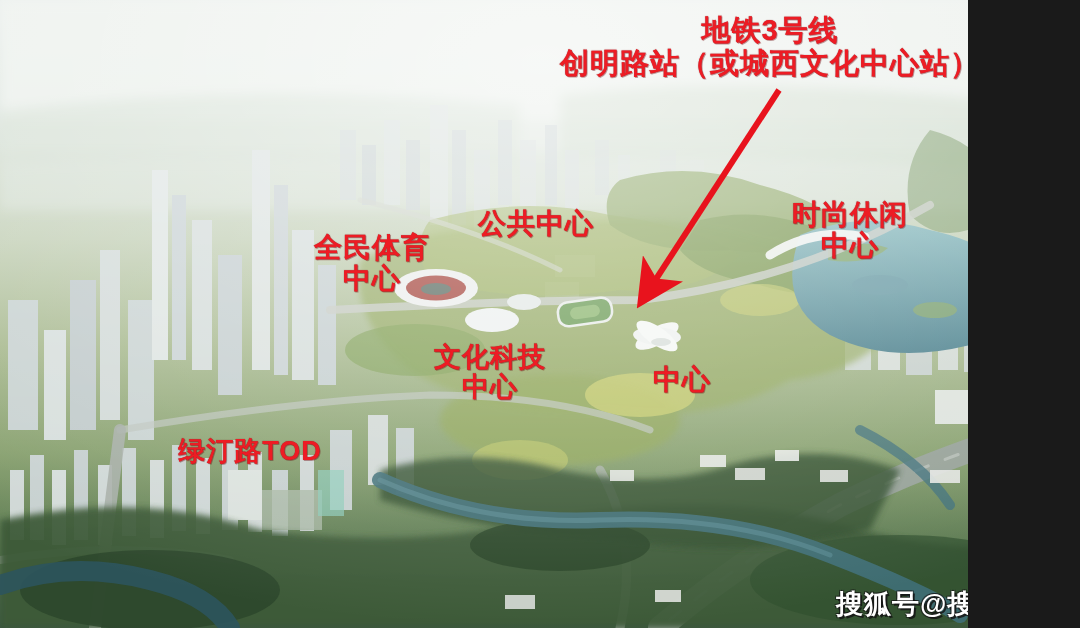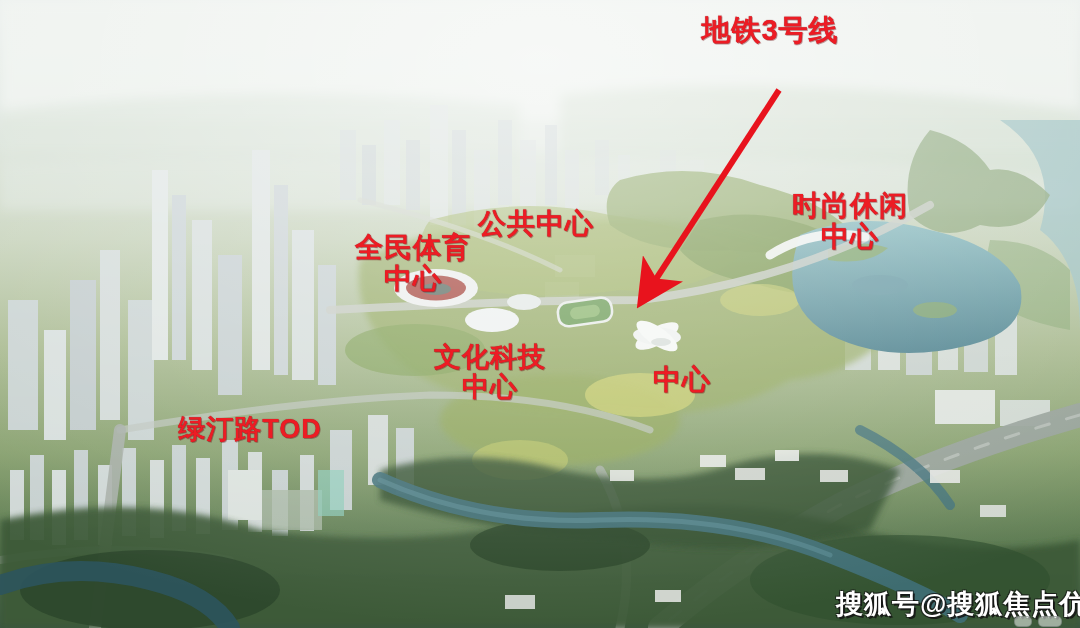--- a/index.html
+++ b/index.html
@@ -1,32 +1,32 @@
 <!DOCTYPE html>
 <html style="--red: #ed1c24;"><head>
 <meta charset="utf-8">
 <style>
   html,body{margin:0;padding:0;background:#1a1a1a;}
   .stage{
-    position:relative;width:1080px;height:628px;overflow:hidden;
+    position:relative;width:968px;height:628px;overflow:hidden;
     font-family:"Liberation Sans","DejaVu Sans",sans-serif;
     background:#dfe6e2;
   }
   .scene{position:absolute;left:0;top:0;width:1080px;height:628px;display:block;}
   .arrow-layer{position:absolute;left:0;top:0;width:1080px;height:628px;pointer-events:none;}
   .callout{
     position:absolute;color:var(--red,#ed1c24);font-weight:bold;text-align:center;
     transform:translateX(-50%);white-space:nowrap;line-height:1.12;
     text-shadow:0 0 1px rgba(110,0,10,.75), 1px 1px 0 rgba(110,0,10,.35);
     letter-spacing:1px;
   }
   .callout.title{font-size:29px;line-height:1.15;letter-spacing:1px;}
   .c-public{font-size:28px;}
   .c-sports{font-size:28px;}
-  .c-fashion{font-size:28px;}
+  .c-fashion{font-size:28px;margin-top:9px;}
   .c-culture{font-size:27px;}
   .c-arts{font-size:28px;}
   .c-tod{font-size:27px;}
   .watermark{
     position:absolute;left:836px;top:586px;color:#fff;font-weight:bold;font-size:27px;
     letter-spacing:1px;white-space:nowrap;
     text-shadow:2px 2px 0 rgba(20,20,20,.85),-1px -1px 0 rgba(20,20,20,.6),
                 1px -1px 0 rgba(20,20,20,.6),-1px 1px 0 rgba(20,20,20,.6);
   }
   .pill{
@@ -238,46 +238,47 @@
     <defs>
       <marker id="ah" markerWidth="8" markerHeight="8" refX="5.5" refY="4" orient="auto">
         <path d="M0 0 L8 4 L0 8 L2 4 Z" fill="#e8131d"></path>
       </marker>
     </defs>
     <line x1="779" y1="90" x2="645" y2="296" stroke="#e8131d" stroke-width="6" marker-end="url(#ah)"></line>
   </svg>
 
   <div class="callout title" style="left:770px;top:14px;">
     <div>地铁3号线</div>
+    <div>创明路站（或城西文化中心站）</div>
   </div>
 
   <div class="callout c-public" style="left:536px;top:172px;margin-top:36px;">
     <div>公共中心</div>
   </div>
 
-  <div class="callout c-sports" style="left:372px;top:232px;margin-left:41px;">
+  <div class="callout c-sports" style="left:372px;top:232px;">
     <div>全民体育</div>
     <div>中心</div>
   </div>
 
   <div class="callout c-fashion" style="left:850px;top:190px;">
     <div>时尚休闲</div>
     <div>中心</div>
   </div>
 
   <div class="callout c-culture" style="left:490px;top:342px;">
     <div>文化科技</div>
     <div>中心</div>
   </div>
 
   <div class="callout c-arts" style="left:682px;top:364px;">
     <div>中心</div>
   </div>
 
-  <div class="callout c-tod" style="left:250px;top:414px;">
+  <div class="callout c-tod" style="left:250px;top:436px;">
     <div>绿汀路TOD</div>
   </div>
 
   <div class="watermark">搜狐号@搜狐焦点伉安站</div>
 
   <div class="pill p1"></div>
   <div class="pill p2"></div>
 
 </div>
 

